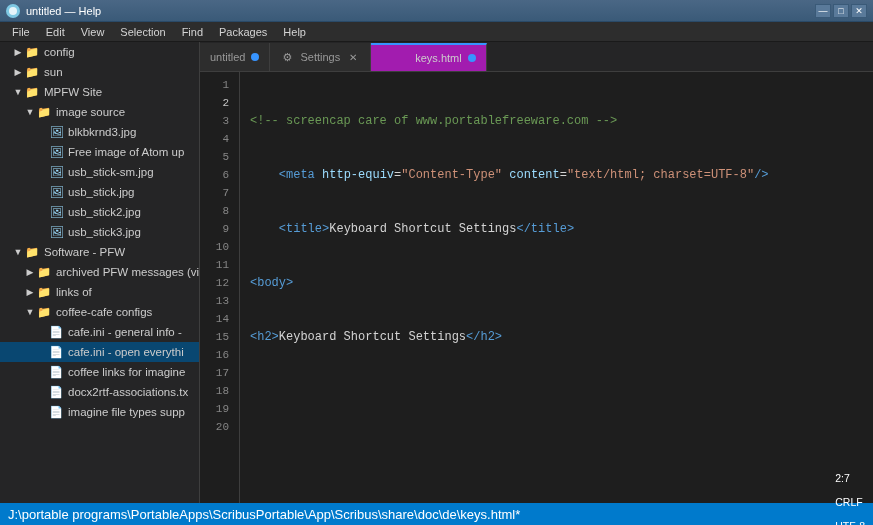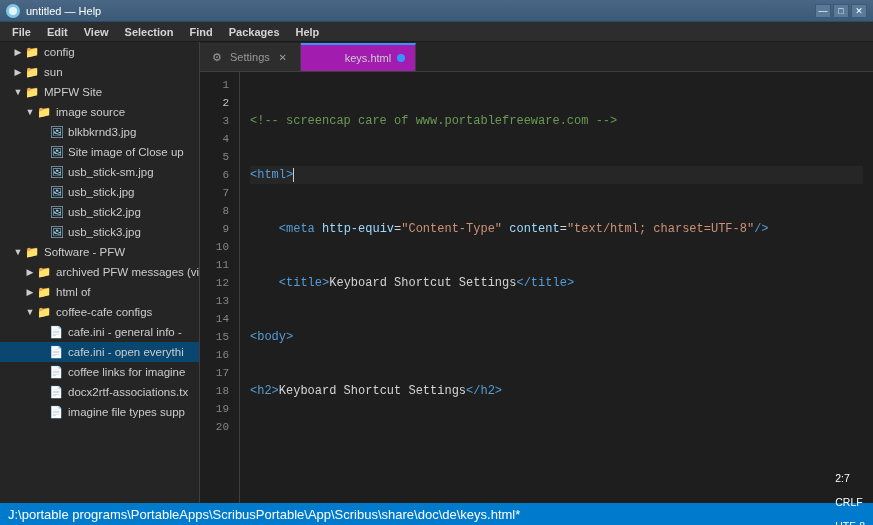--- a/index.html
+++ b/index.html
@@ -62,21 +62,20 @@
       display: flex;
       align-items: center;
       padding: 0 4px;
       border-bottom: 1px solid #1a1a1a;
     }
     .menu-item {
       color: #d4d4d4;
       padding: 2px 8px;
       font-size: 11px;
       cursor: pointer;
-      font-weight: bold;
     }
 
     
     #main {
       display: flex;
       height: calc(525px - 22px - 20px - 22px);
     }
 
     
     #sidebar {
@@ -304,21 +303,21 @@
     </div>
 
     <div class="tree-item indent-3">
       <span class="chevron" style="visibility:hidden">▶</span>
       <span class="file-icon">🖼</span>
       <span>blkbkrnd3.jpg</span>
     </div>
     <div class="tree-item indent-3">
       <span class="chevron" style="visibility:hidden">▶</span>
       <span class="file-icon">🖼</span>
-      <span>Site image of Close up</span>
+      <span>Free image of Atom up</span>
     </div>
     <div class="tree-item indent-3">
       <span class="chevron" style="visibility:hidden">▶</span>
       <span class="file-icon">🖼</span>
       <span>usb_stick-sm.jpg</span>
     </div>
     <div class="tree-item indent-3">
       <span class="chevron" style="visibility:hidden">▶</span>
       <span class="file-icon">🖼</span>
       <span>usb_stick.jpg</span>
@@ -342,21 +341,21 @@
 
     <div class="tree-item indent-2">
       <span class="chevron">▶</span>
       <span class="folder-icon">📁</span>
       <span>archived PFW messages (vi</span>
     </div>
 
     <div class="tree-item indent-2">
       <span class="chevron">▶</span>
       <span class="folder-icon">📁</span>
-      <span>html of</span>
+      <span>links of</span>
     </div>
 
     <div class="tree-item indent-2">
       <span class="chevron">▼</span>
       <span class="folder-icon">📁</span>
       <span>coffee-cafe configs</span>
     </div>
 
     <div class="tree-item indent-3">
       <span class="chevron" style="visibility:hidden">▶</span>
@@ -383,20 +382,24 @@
       <span class="file-icon">📄</span>
       <span>imagine file types supp</span>
     </div>
 
   </div>
 
   <div id="editor-area">
 
     <div id="tab-bar">
 
+      <div class="tab">
+        <span>untitled</span>
+        <span class="tab-dot" style="background:#3794ff"></span>
+      </div>
 
       <div class="tab">
         <span class="tab-icon">⚙</span>
         <span>Settings</span>
         <span class="tab-close">✕</span>
       </div>
 
       <div class="tab active">
         <span>keys.html</span>
         <span class="tab-dot" style="background:#3794ff"></span>
@@ -421,21 +424,20 @@
         <span class="line-num">14</span>
         <span class="line-num">15</span>
         <span class="line-num">16</span>
         <span class="line-num">17</span>
         <span class="line-num">18</span>
         <span class="line-num">19</span>
         <span class="line-num">20</span>
       </div>
       <div id="code-lines">
         <span class="code-line"><span class="c-comment">&lt;!-- screencap care of www.portablefreeware.com --&gt;</span></span>
-        <span class="code-line cursor-line"><span class="c-tag">&lt;html&gt;</span><span style="border-left:1px solid #ccc;"></span></span>
         <span class="code-line">    <span class="c-tag">&lt;meta</span> <span class="c-attr">http-equiv</span>=<span class="c-string">"Content-Type"</span> <span class="c-attr">content</span>=<span class="c-string">"text/html; charset=UTF-8"</span><span class="c-tag">/&gt;</span></span>
         <span class="code-line">    <span class="c-tag">&lt;title&gt;</span><span class="c-text">Keyboard Shortcut Settings</span><span class="c-tag">&lt;/title&gt;</span></span>
         <span class="code-line"><span class="c-tag">&lt;body&gt;</span></span>
         <span class="code-line"><span class="c-tag">&lt;h2&gt;</span><span class="c-text">Keyboard Shortcut Settings</span><span class="c-tag">&lt;/h2&gt;</span></span>
         
         
         
         
         
         

